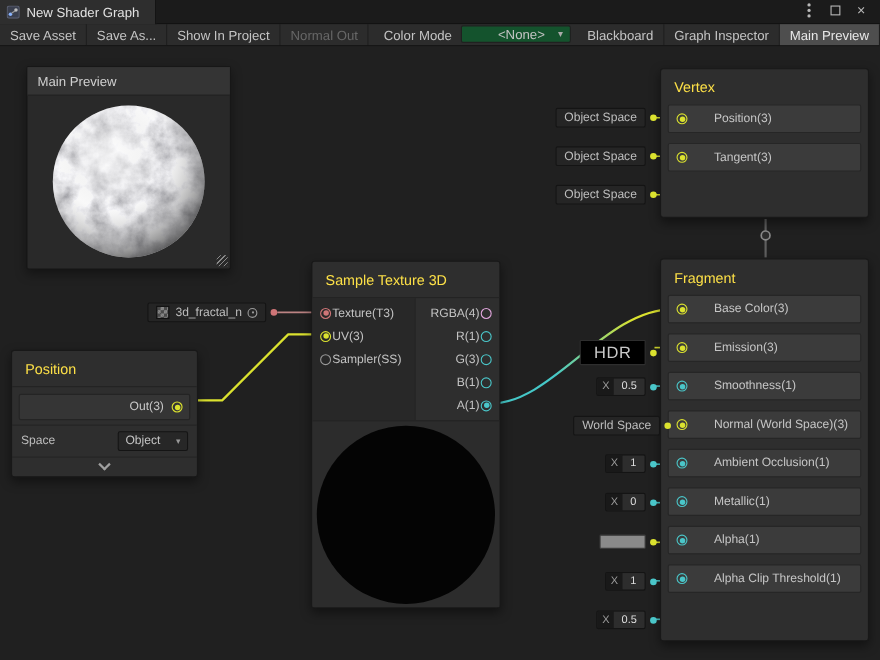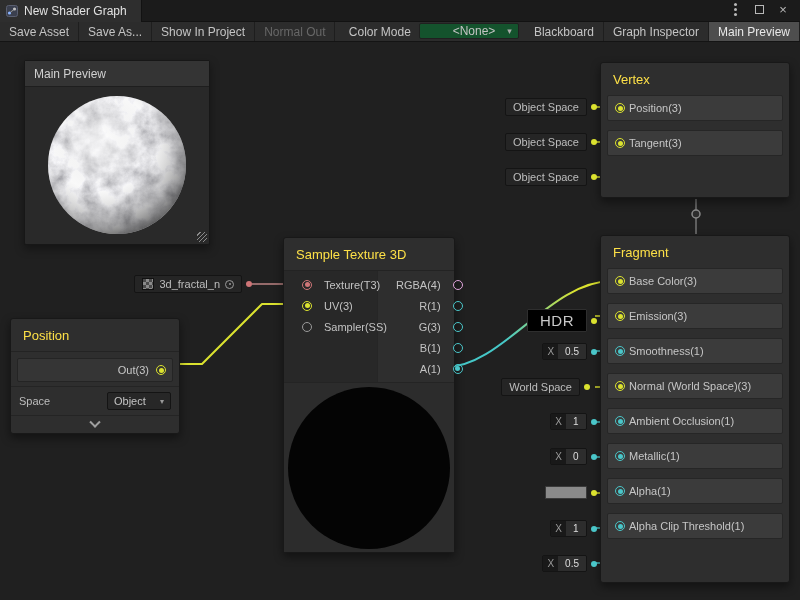--- a/index.html
+++ b/index.html
@@ -25,21 +25,21 @@
   .spacer{flex:1}
 
   
   .canvas{position:absolute;left:0;top:42px;width:800px;height:558px;background:#202020}
   .wires{position:absolute;left:0;top:0;pointer-events:none}
 
   
   .node{position:absolute;background:#2e2e2e;border:1px solid #181818;border-radius:3px;box-shadow:0 4px 10px rgba(0,0,0,.45)}
   .node-title{font-size:13px;color:#fde047;padding:9px 12px 8px}
   .node-title.divided{border-bottom:1px solid #232323}
-  .stack-row{height:26px;margin:0 6px 9px;background:#3b3b3b;border:1px solid #262626;border-radius:2px;display:flex;align-items:center;gap:4px;padding:0 7px;font-size:11px;color:#c6c6c6}
+  .stack-row{height:26px;margin:0 6px 9px;background:#3b3b3b;border:1px solid #262626;border-radius:2px;display:flex;align-items:center;gap:24px;padding:0 7px;font-size:11px;color:#c6c6c6}
   .row-label{white-space:nowrap}
 
   
   .port{position:relative;width:10px;height:10px;border:1.5px solid;border-radius:50%;flex:none}
   .port.filled::after{content:"";position:absolute;inset:1.5px;border-radius:50%;background:currentColor}
   .port.yellow{border-color:#dbe22f;color:#dbe22f}
   .port.cyan{border-color:#4ac6c9;color:#4ac6c9}
   .port.red{border-color:#cf7577;color:#cf7577}
   .port.gray{border-color:#9a9a9a;color:#9a9a9a}
   .port.pink{border-color:#e0a5dc;color:#e0a5dc}
@@ -64,21 +64,21 @@
   .preview-panel{position:absolute;left:24px;top:18px;width:186px;height:185px;background:#292929;border:1px solid #171717;border-radius:2px;box-shadow:0 4px 10px rgba(0,0,0,.4)}
   .preview-header{height:26px;background:#343434;display:flex;align-items:center;padding:0 9px;font-size:12px;color:#d0d0d0;border-bottom:1px solid #1e1e1e}
   .preview-body{position:relative;height:157px;overflow:hidden}
   .sphere{position:absolute;left:22px;top:8px}
   .resize-grip{position:absolute;right:2px;bottom:2px;width:10px;height:10px;background:repeating-linear-gradient(135deg,transparent 0 2px,#8a8a8a 2px 3px)}
 
   
   .sample-ports{display:flex;min-height:111px}
   .sample-in{width:94px;background:#282828;padding:3px 0;border-right:1px solid #262626}
   .sample-out{flex:1;padding:3px 0}
-  .io-row{height:21px;display:flex;align-items:center;gap:12px;padding:0 18px;font-size:11px;color:#c3c3c3;white-space:nowrap}
+  .io-row{height:21px;display:flex;align-items:center;gap:1px;padding:0 7px;font-size:11px;color:#c3c3c3;white-space:nowrap}
   .io-row.out{justify-content:flex-end}
   .sample-preview{height:170px;background:#2c2c2c;position:relative;border-top:1px solid #242424}
   .ball{position:absolute;left:50%;top:50%;transform:translate(-50%,-50%);width:162px;height:162px;border-radius:50%;background:#040404}
 
   
   .pos-out-row{height:24px;margin:6px 6px 4px;background:#353535;border:1px solid #242424;border-radius:2px;display:flex;align-items:center;justify-content:flex-end;gap:7px;padding:0 6px;font-size:11px}
   .pos-space-row{display:flex;align-items:center;justify-content:space-between;padding:5px 8px;font-size:11px;border-top:1px solid #242424;color:#bdbdbd}
   .mini-dropdown{display:flex;align-items:center;justify-content:space-between;background:#272727;border:1px solid #141414;border-radius:2px;padding:2px 6px;width:64px;color:#c4c4c4}
   .mini-dropdown .arrow{font-size:8px;color:#999}
   .expander{height:18px;display:flex;align-items:center;justify-content:center;border-top:1px solid #242424}
@@ -323,21 +323,21 @@
     <span class="hdr-box">HDR</span>
     <span class="dot yellow"></span>
   </div>
   <div class="chip" style="top:301px;right:203px">
     <span class="float-box">
         <span class="float-axis">X</span>
         <span class="float-val">0.5</span>
       </span>
     <span class="dot cyan"></span>
   </div>
-  <div class="chip" style="top:336px;right:210px">
+  <div class="chip" style="top:336px;right:190px">
     <span class="chip-box">World Space</span>
     <span class="dot yellow"></span>
   </div>
   <div class="chip" style="top:371px;right:203px">
     <span class="float-box">
         <span class="float-axis">X</span>
         <span class="float-val">1</span>
       </span>
     <span class="dot cyan"></span>
   </div>

